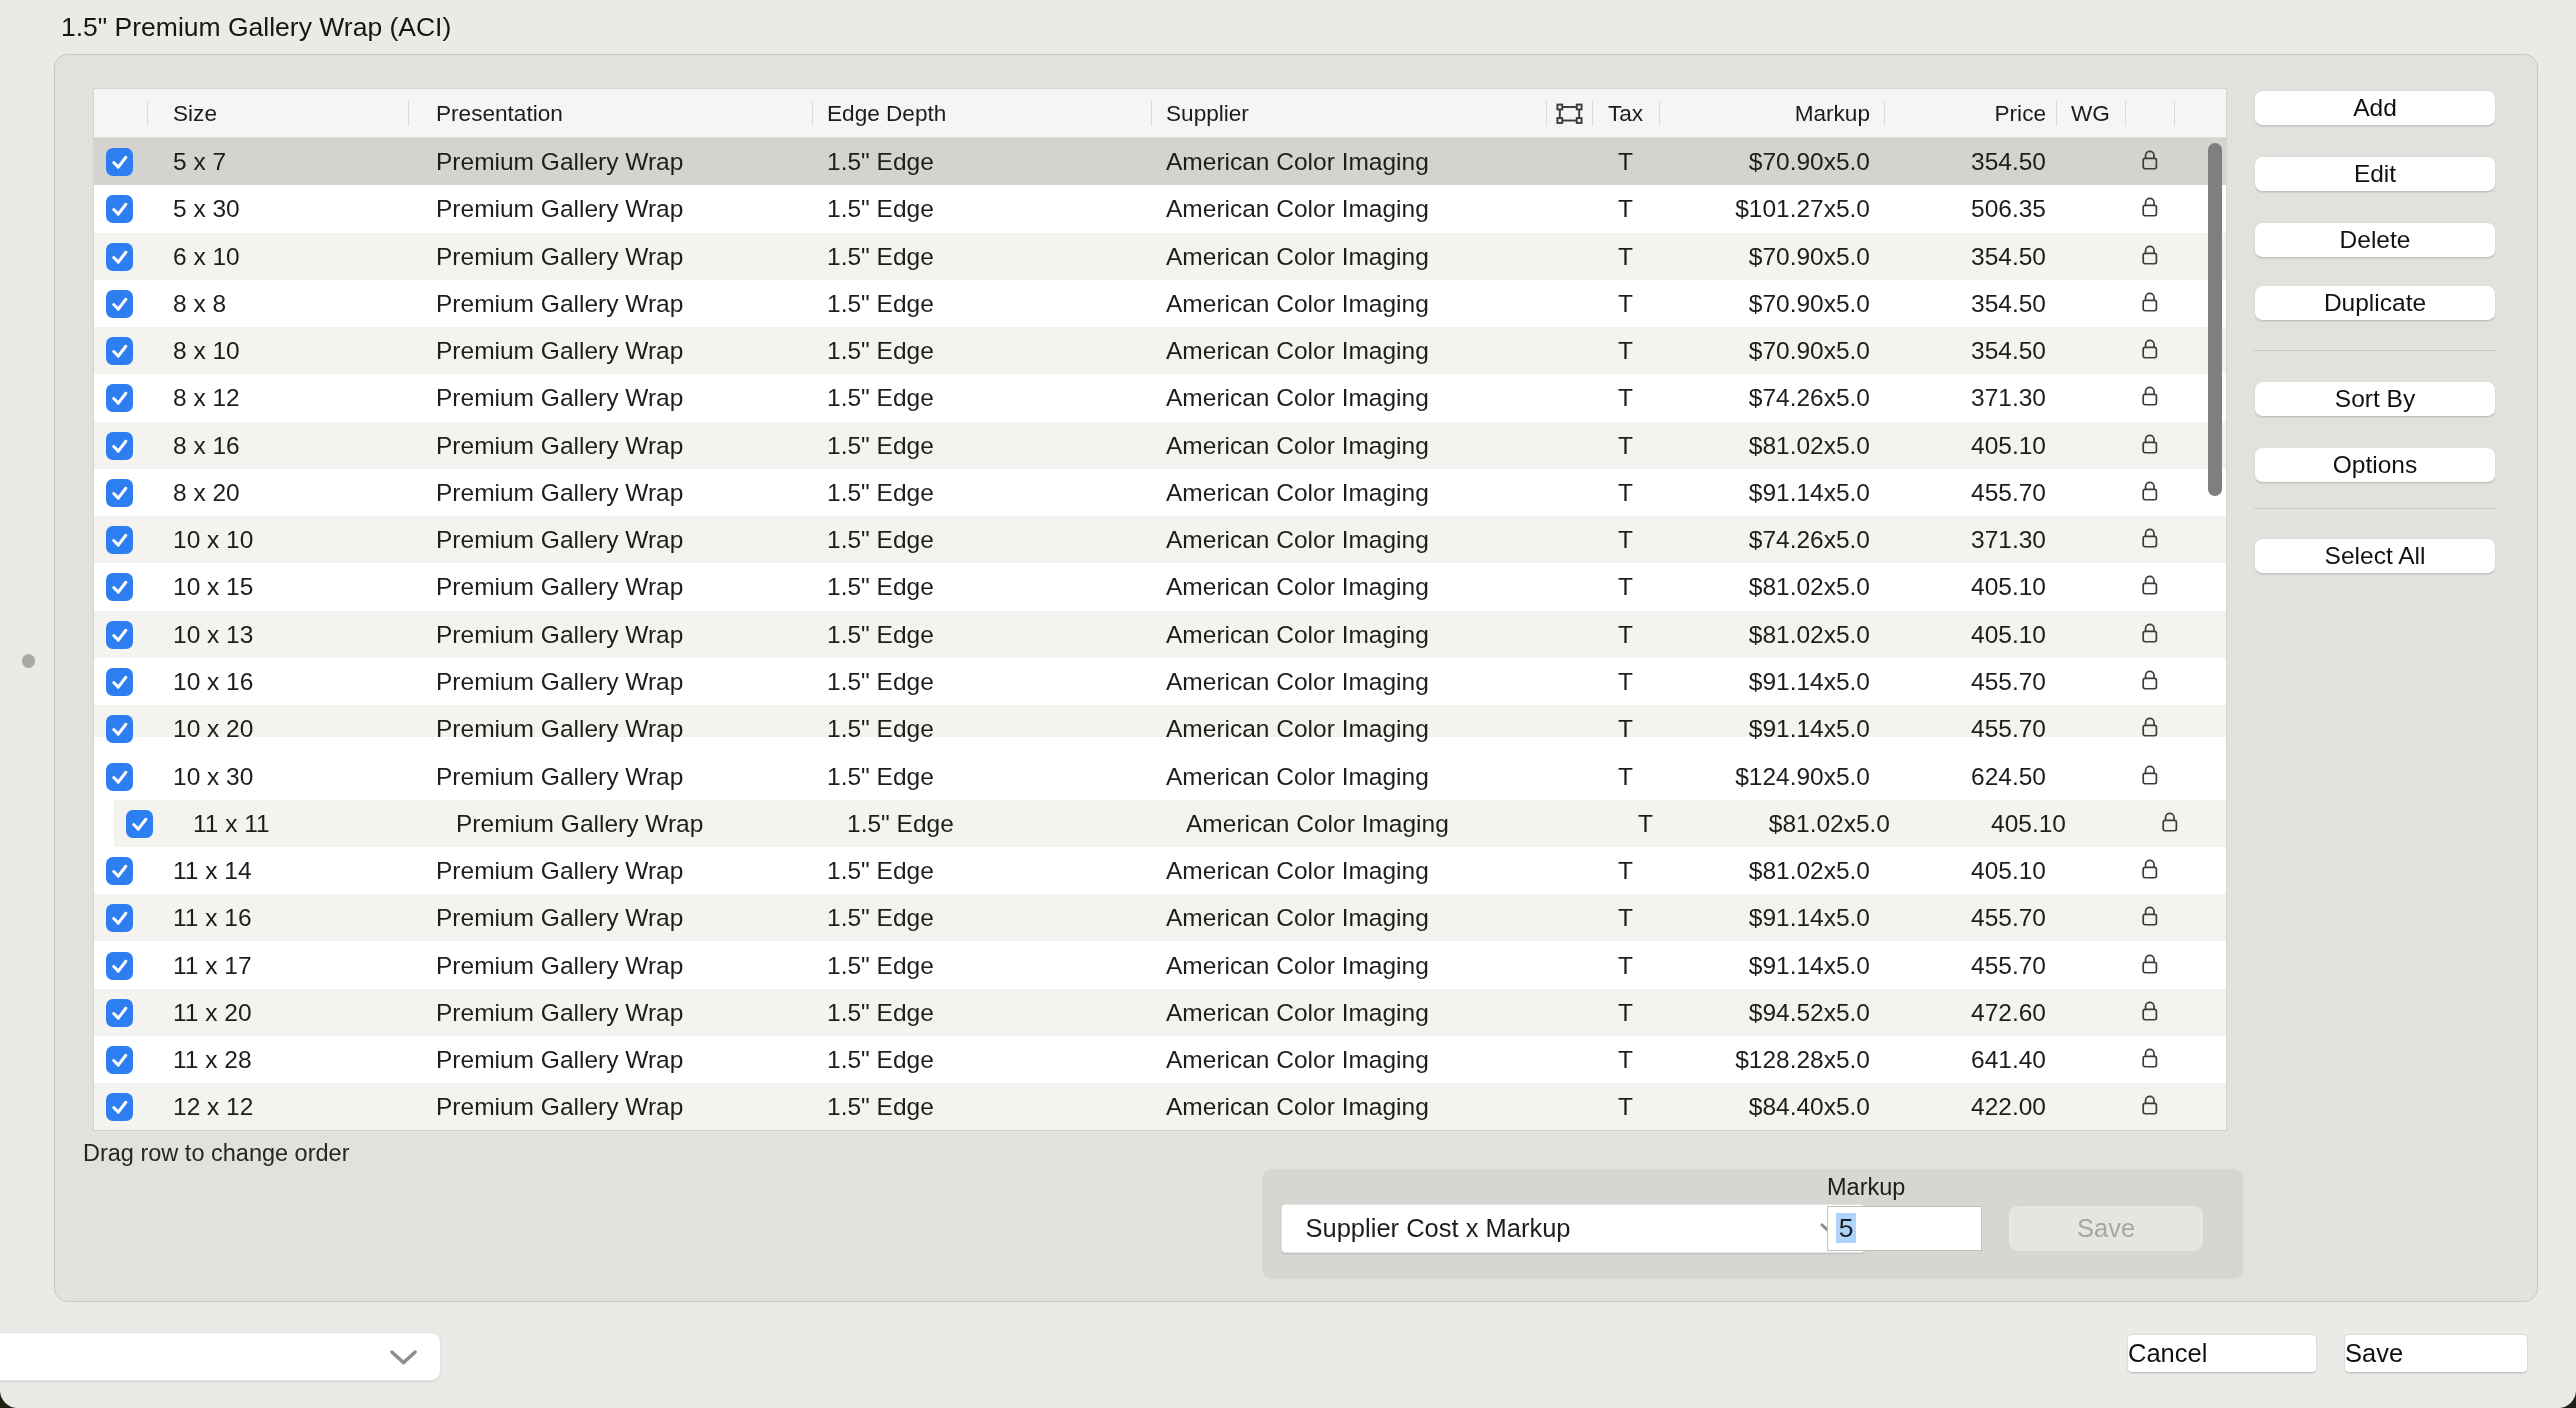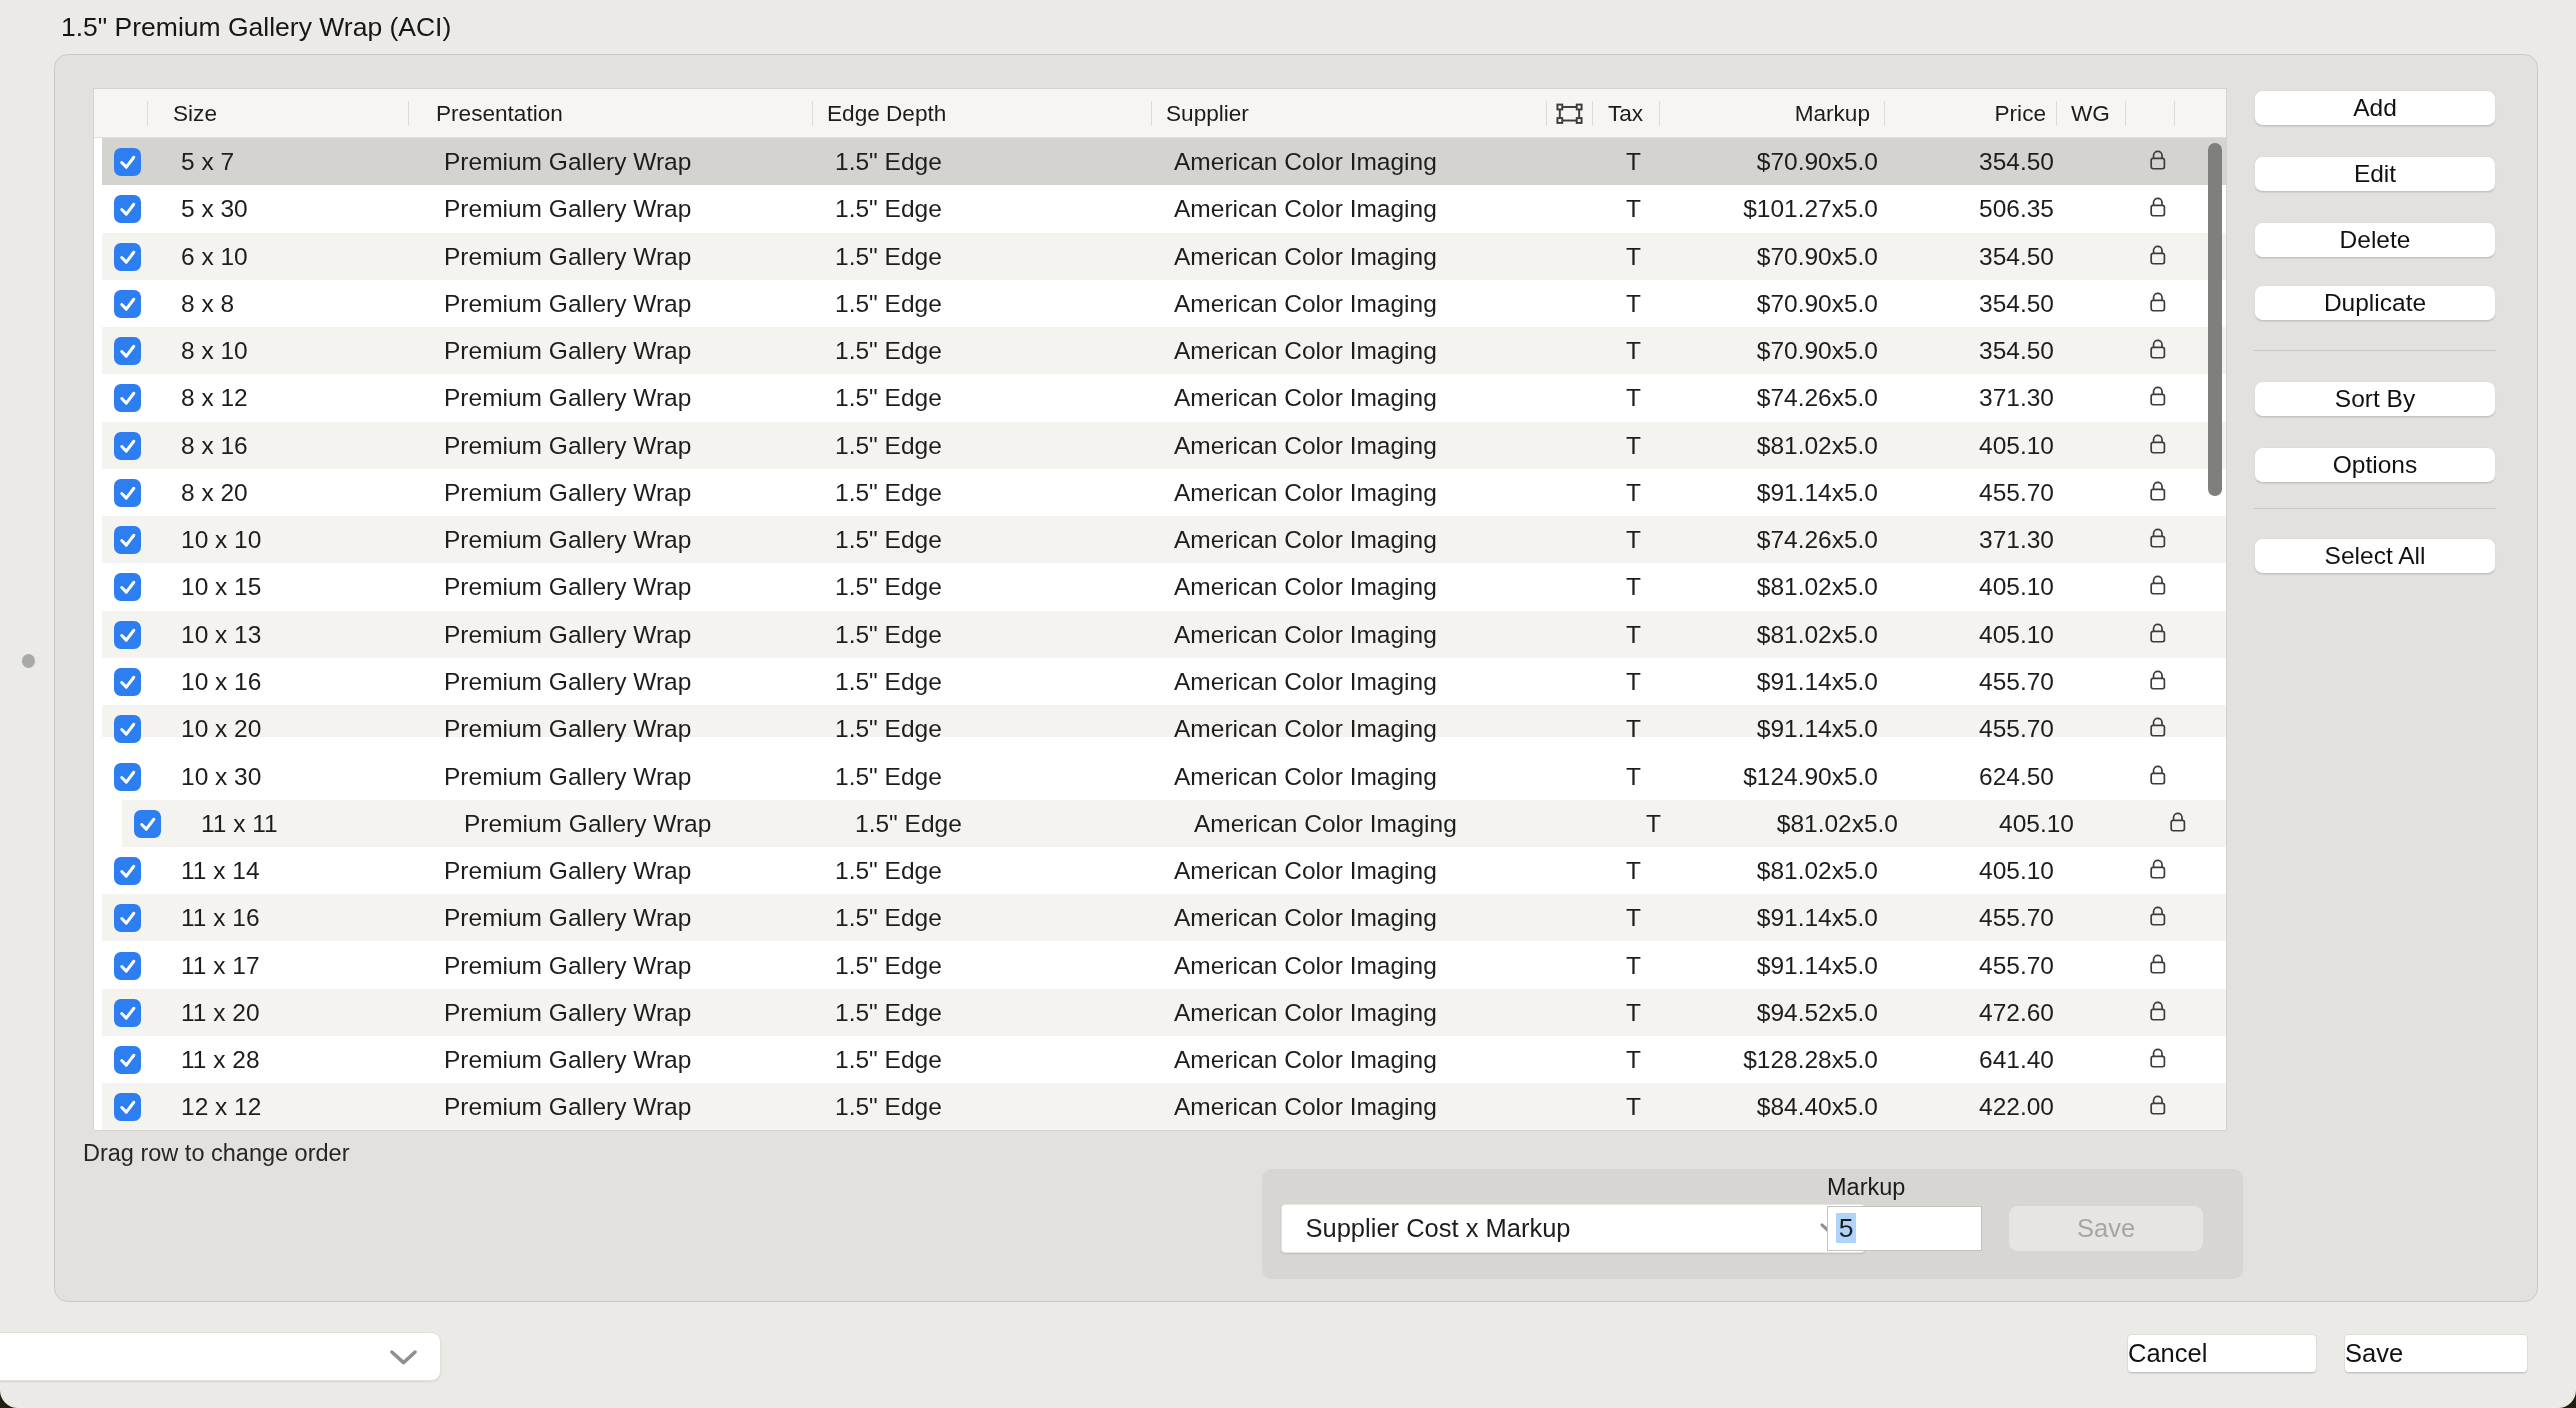--- a/index.html
+++ b/index.html
@@ -18,21 +18,21 @@
 
   
   .table { position:absolute; left:93px; top:88px; width:2134px; height:1043px;
            background:#ffffff; border:1px solid #d4d3d0; overflow:hidden; }
   .thead { position:absolute; left:0; top:0; width:100%; height:49px; background:#f6f5f3;
            border-bottom:1px solid #dededc; font-size:22.6px; color:#1c1c1a; }
   .thead .hcell { position:absolute; top:0; line-height:49px; white-space:nowrap; }
   .hdiv { position:absolute; top:11.8px; width:1px; height:25.5px; background:#dcdbd9; }
 
   .rows { position:absolute; left:0; top:49px; width:100%; bottom:0; }
-  .trow { position:absolute; left:8px; width:100%; font-size:24.5px; white-space:nowrap; }
+  .trow { position:absolute; left:0; width:100%; font-size:24.5px; white-space:nowrap; }
   .trow.stripe { background:#f4f3f0; }
   .trow.selected { background:#d4d3d0; }
   .cell { position:absolute; top:0; }
 
   .c-size   { left:79px; }
   .c-pres   { left:342px; }
   .c-edge   { left:733px; }
   .c-sup    { left:1072px; }
   .c-icon   { left:1452px; width:46px; text-align:center; }
   .c-tax    { left:1498px; width:67px; text-align:center; }

